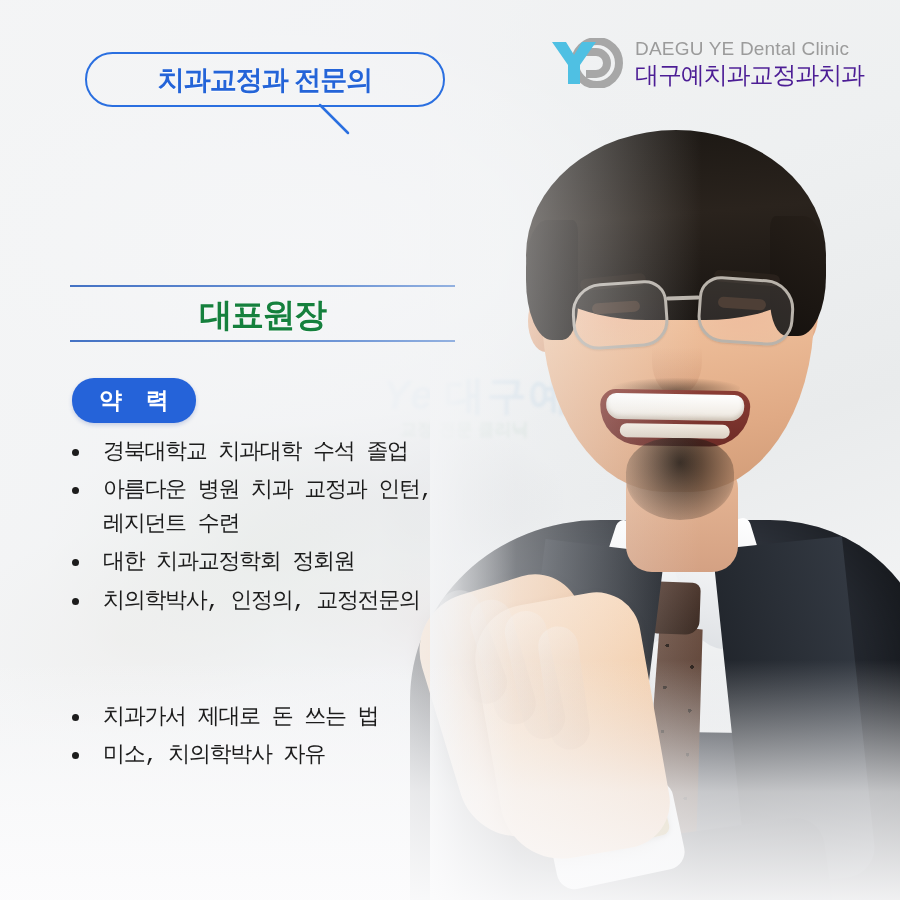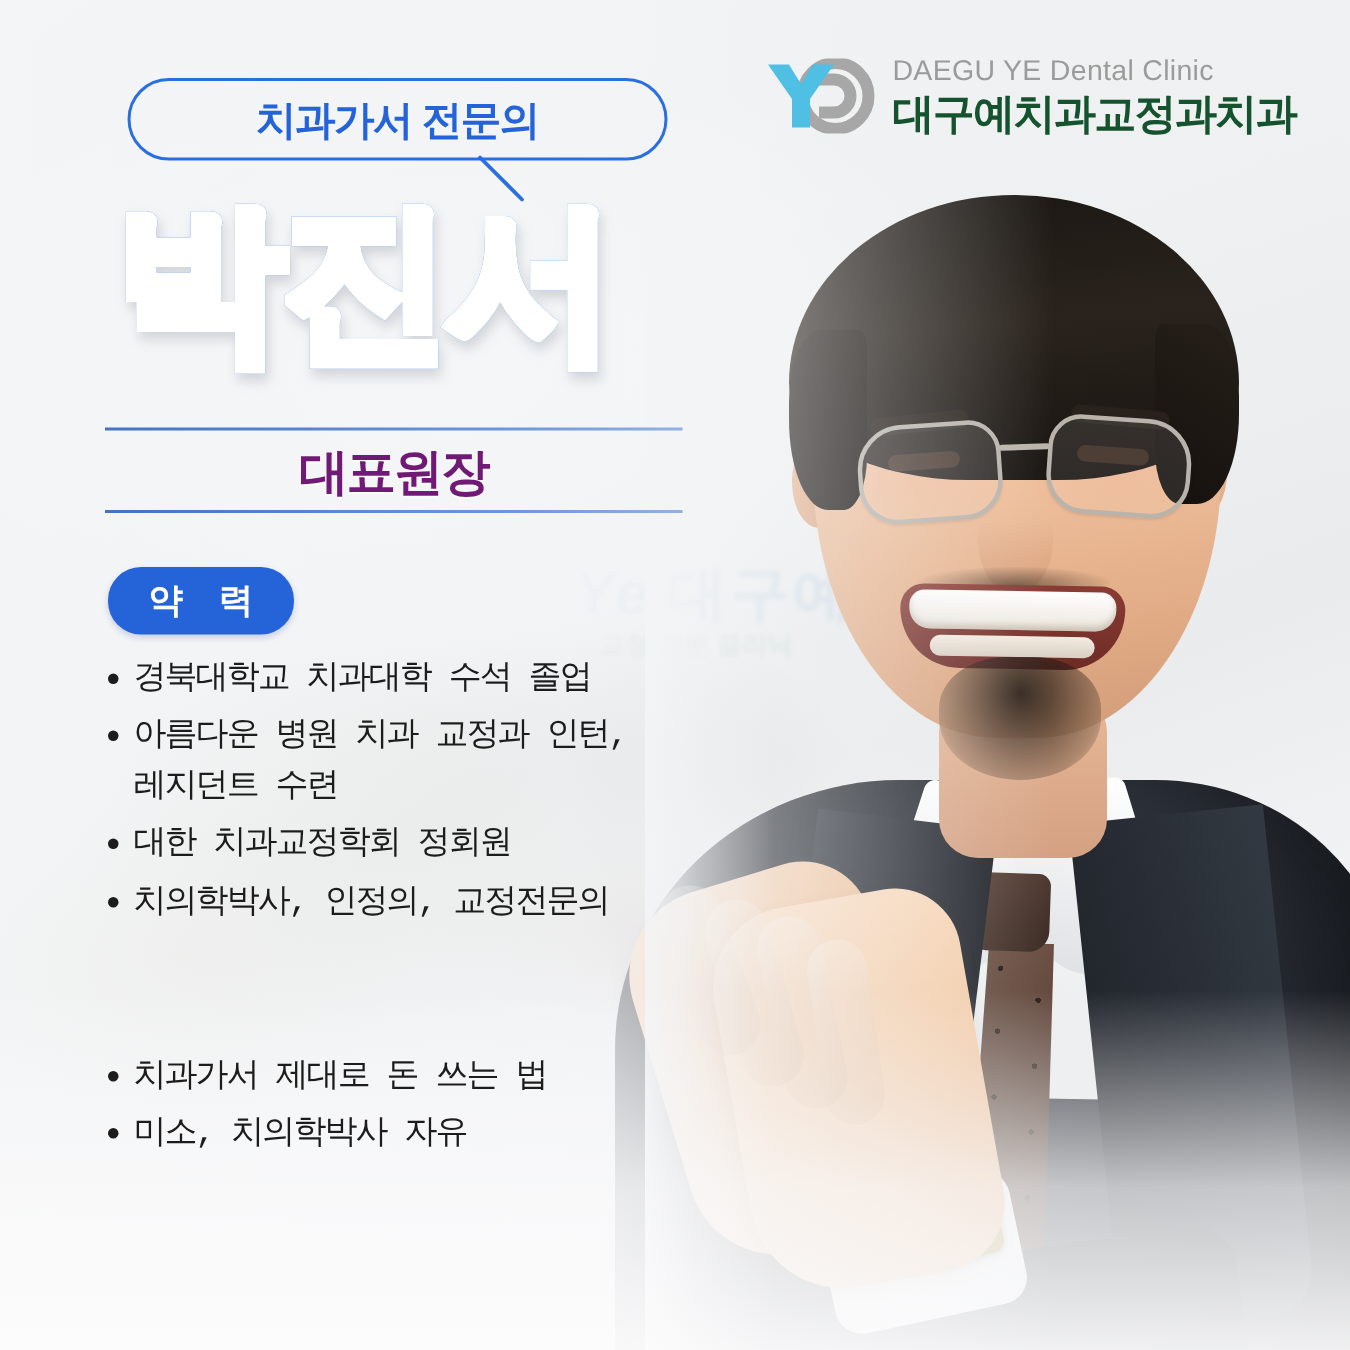--- a/index.html
+++ b/index.html
@@ -252,21 +252,21 @@
 
   
   .logo { position:absolute; right:36px; top:38px; display:flex; align-items:center; gap:11px; }
   .logo-mark { position:relative; width:74px; height:50px; flex:0 0 auto; }
   .logo-text { display:flex; flex-direction:column; align-items:flex-start; line-height:1;text-align:center; }
   .logo-en {
     font-size:19px; color:#9b9b9b; letter-spacing:.2px; white-space:nowrap;
     font-weight:400; margin-bottom:5px;
   }
   .logo-kr {
-    font-size:28px; color:#14532d; font-weight:700; letter-spacing:-1.1px; white-space:nowrap;
+    font-size:24px; color:#4c1d95; font-weight:400; letter-spacing:-1.1px; white-space:nowrap;
   }
 
   
   .bubble {
     position:absolute; left:85px; top:52px; width:360px; height:55px;
     border:2.5px solid #2a6fe0; border-radius:30px;
     display:flex; align-items:center; justify-content:center;
   }
   .bubble-text {
     font-size:27px; font-weight:700; color:#2464d8; letter-spacing:-1px;
@@ -295,39 +295,39 @@
     position:absolute; left:70px; width:385px; height:2px;
     background:linear-gradient(90deg,#4472c4,#6f96d6 70%,#93b1e0);
   }
   .rule-top { top:285px; }
   .rule-bot { top:340px; }
   .subtitle {
     position:absolute; left:70px; top:291px; width:385px; height:48px;
     display:flex; align-items:center; justify-content:center;
   }
   .subtitle span {
-    font-size:33px; font-weight:700; color:#701a75; letter-spacing:-1.5px;
+    font-size:33px; font-weight:700; color:#15803d; letter-spacing:-1.5px;
     text-shadow:0 1px 0 rgba(255,255,255,.7);
   }
 
   
   .section { position:absolute; left:72px; width:400px;font-family:Liberation Mono, monospace; }
   .sec-career { top:378px; }
   .sec-books  { top:688px; }
 
   .badge {
     display:inline-flex; align-items:center; justify-content:center;
     background:#2563d9; color:#fff; border-radius:22px;
     padding:7px 22px; font-size:23px; font-weight:700;
     letter-spacing:5px; text-indent:5px;
     box-shadow:0 2px 4px rgba(30,70,170,.22);
   }
   .items { margin-top:13px; }
   .item {
-    display:flex; align-items:flex-start; gap:10px;
+    display:flex; align-items:flex-start; gap:24px;
     font-size:22px; color:#1c1c1c; letter-spacing:-1.3px;
     line-height:1.52; margin-bottom:5px; font-weight:500;
   }
   .dot {
     flex:0 0 auto; width:7px; height:7px; border-radius:50%;
     background:#1c1c1c; margin-top:13px;
   }
   .item-text { white-space:pre-line; }
 </style>
 </head>
@@ -395,29 +395,26 @@
         <path d="M2 4 L18 27 L18 46 L30 46 L30 27 L46 4 L32 4 L24 17 L16 4 Z" fill="#4fc0e3"></path>
       </svg>
     </div>
     <div class="logo-text">
       <div class="logo-en">DAEGU YE Dental Clinic</div>
       <div class="logo-kr">대구예치과교정과치과</div>
     </div>
   </div>
 
   <div class="bubble">
-    <div class="bubble-text">치과가서 전문의</div>
+    <div class="bubble-text">치과교정과 전문의</div>
   </div>
   <svg class="bubble-tail" viewBox="0 0 38 32" xmlns="http://www.w3.org/2000/svg">
     <path d="M2 2 L30 30" fill="none" stroke="#2a6fe0" stroke-width="2.5" stroke-linecap="round"></path>
   </svg>
 
-  <div class="name-wrap">
-    <div class="name">박진서</div>
-  </div>
 
   <div class="rule rule-top"></div>
   <div class="subtitle">
     <span>대표원장</span>
   </div>
   <div class="rule rule-bot"></div>
 
   <div class="section sec-career">
     <div class="badge">약 력</div>
     <div class="items">

